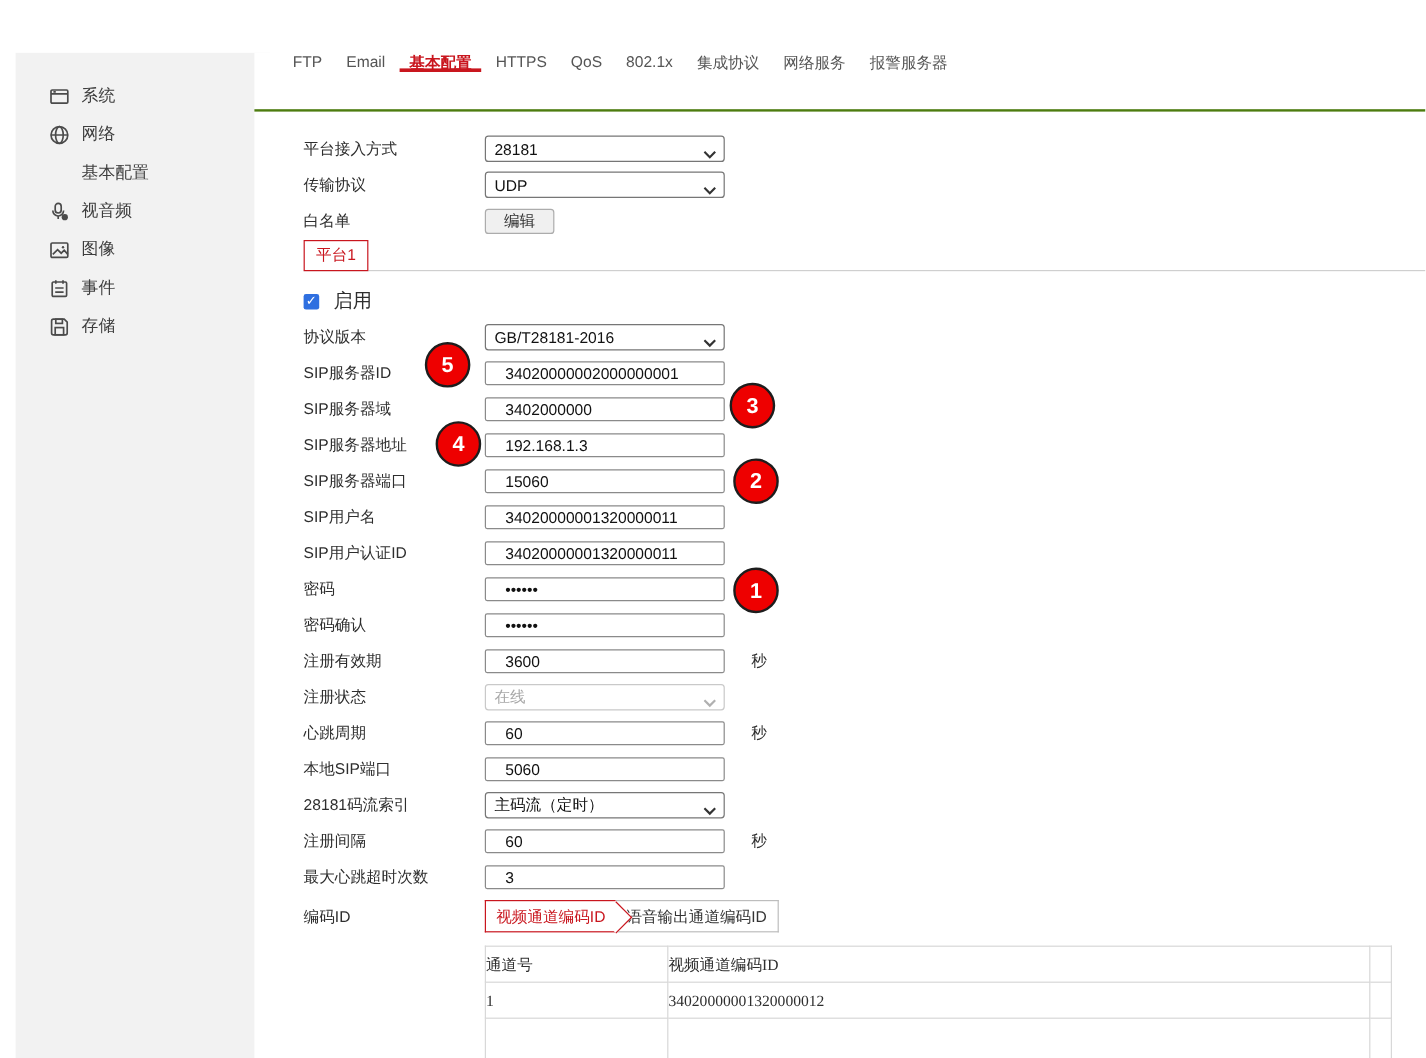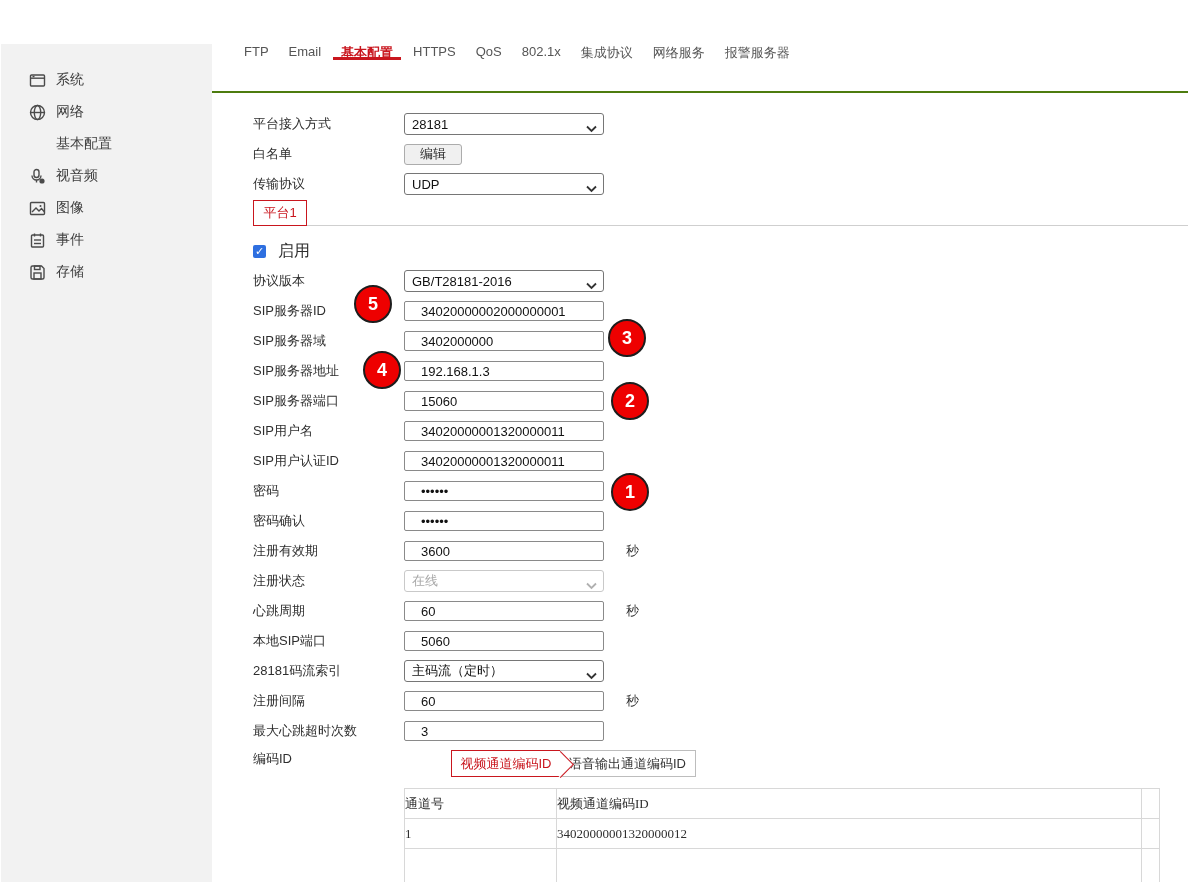--- a/index.html
+++ b/index.html
@@ -13,21 +13,21 @@
           font-style:italic; font-weight:bold; font-size:21px; letter-spacing:0; }
   .logo .hik { color:#c9161e; }
   .logo .vision { color:#9c9c9c; }
   .logo .reg { color:#9c9c9c; font-size:10px; font-style:normal; vertical-align:top; margin-left:2px; transform:translateY(-6px); display:inline-block; }
   .topnav { position:absolute; left:198px; top:0; height:44px; display:flex; }
   .topnav-item { width:122px; height:44px; display:flex; align-items:center; justify-content:center;
                  color:#fff; font-size:15px; letter-spacing:9px; padding-left:9px; cursor:pointer; }
   .topnav-item.active { background:#d21219; font-weight:bold; }
 
   
-  .sidebar { position:absolute; left:1px; top:44px; width:212px; height:838px; background:#f2f2f2; padding-top:20px; }
+  .sidebar { position:absolute; left:13px; top:44px; width:212px; height:838px; background:#f2f2f2; padding-top:20px; }
   .side-item { height:32px; display:flex; align-items:center; padding-left:28px; font-size:14px; color:#3d3d3d; cursor:pointer; }
   .side-item .sicon { width:17px; height:17px; margin-right:10px; display:flex; align-items:center; justify-content:center; }
   .side-item.child { padding-left:55px; }
   .side-item.active { background:#fff; color:#c9161e; font-weight:bold; box-shadow:inset 4px 0 0 #c9161e; }
   .sicon svg { display:block; }
 
   
   .content { position:absolute; left:212px; top:44px; width:976px; height:838px; background:#fff; }
   .tabstrip { height:49px; display:flex; align-items:flex-start; padding-left:22px; border-bottom:2px solid #4d7c0f; }
   .tab { display:flex; align-items:center; padding:0 10px; font-size:13px; color:#555; cursor:pointer; position:relative; }
@@ -55,21 +55,21 @@
   .ptab { position:absolute; left:0; top:1px; width:54px; height:26px; background:#fff; border:1px solid #c9161e;
           color:#c9161e; font-size:13px; display:flex; align-items:center; justify-content:center; z-index:1; cursor:pointer; }
 
   
   .row.enable { margin-top:3px; }
   .checkbox { width:13px; height:13px; background:#2e6fe0; border-radius:2px; color:#fff; font-size:11px;
               line-height:13px; text-align:center; cursor:pointer; }
   .cb-label { margin-left:12px; font-size:16px; color:#2e2e2e; }
 
   
-  .enc-row { display:flex; height:27px; margin-top:4px;gap:47px; }
+  .enc-row { display:flex; align-items:center; height:27px; margin-top:4px; }
   .enc-tabs { display:flex; position:relative; }
   .enc-tab { height:27px; display:flex; align-items:center; justify-content:center; font-size:13px; cursor:pointer; }
   .enc-tab.active { width:109px; border:1px solid #c9161e; border-right:none; color:#c9161e; background:#fff; position:relative; z-index:2; }
   .enc-tab.active .arrow { position:absolute; right:-10px; top:3.5px; width:19px; height:19px; background:#fff;
                            border-top:1px solid #c9161e; border-right:1px solid #c9161e; transform:rotate(45deg); z-index:1; }
   .enc-tab.active span { position:relative; z-index:3; }
   .enc-tab.plain { width:136px; border:1px solid #bdbdbd; border-left:none; color:#333; z-index:0; }
 
   
   table.enc-table { border-collapse:collapse; margin-left:151px; margin-top:11px; table-layout:fixed; }
@@ -184,32 +184,32 @@
         <span class="lbl">平台接入方式</span>
         <div class="sel">
           <span>28181</span>
           <span class="chev"><svg width="11" height="8" viewBox="0 0 11 8">
                 <path d="M1 1.5l4.5 4.5L10 1.5" stroke="#333" stroke-width="1.8" fill="none"></path>
               </svg></span>
         </div>
       </div>
 
       <div class="row">
-        <span class="lbl">白名单</span>
-        <button class="btn">编辑</button>
-      </div>
-
-      <div class="row">
         <span class="lbl">传输协议</span>
         <div class="sel">
           <span>UDP</span>
           <span class="chev"><svg width="11" height="8" viewBox="0 0 11 8">
                 <path d="M1 1.5l4.5 4.5L10 1.5" stroke="#333" stroke-width="1.8" fill="none"></path>
               </svg></span>
         </div>
+      </div>
+
+      <div class="row">
+        <span class="lbl">白名单</span>
+        <button class="btn">编辑</button>
       </div>
 
       <div class="platform-row">
         <div class="ptab">平台1</div>
       </div>
 
       <div class="row enable">
         <div class="checkbox">✓</div>
         <span class="cb-label">启用</span>
       </div>

